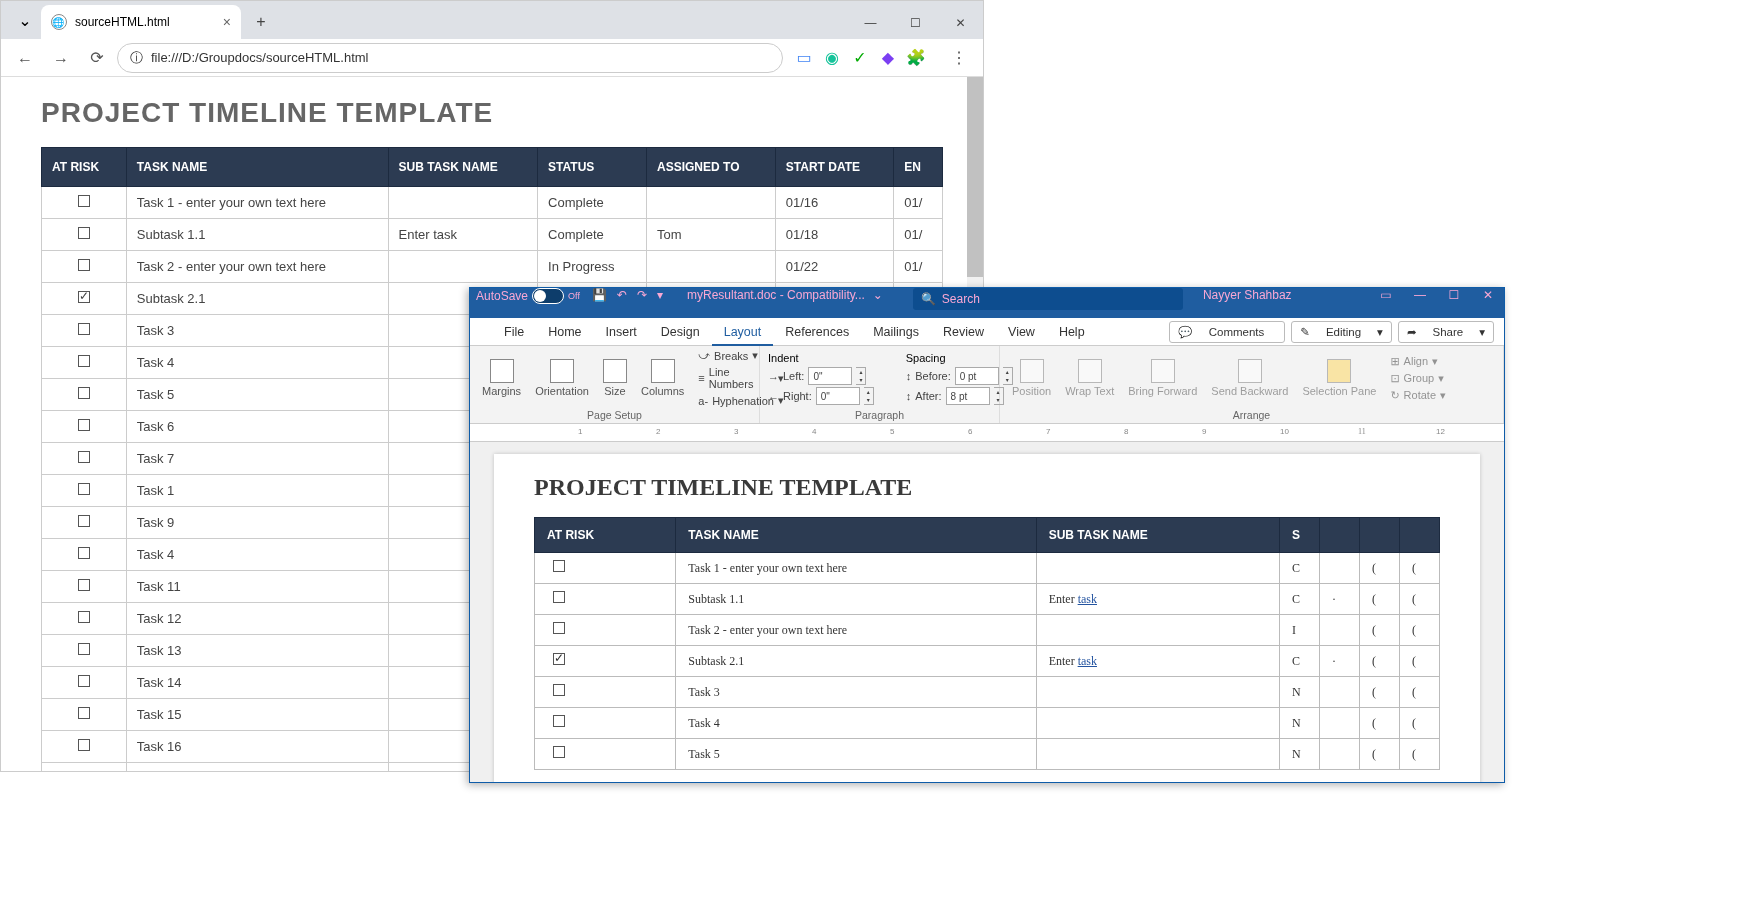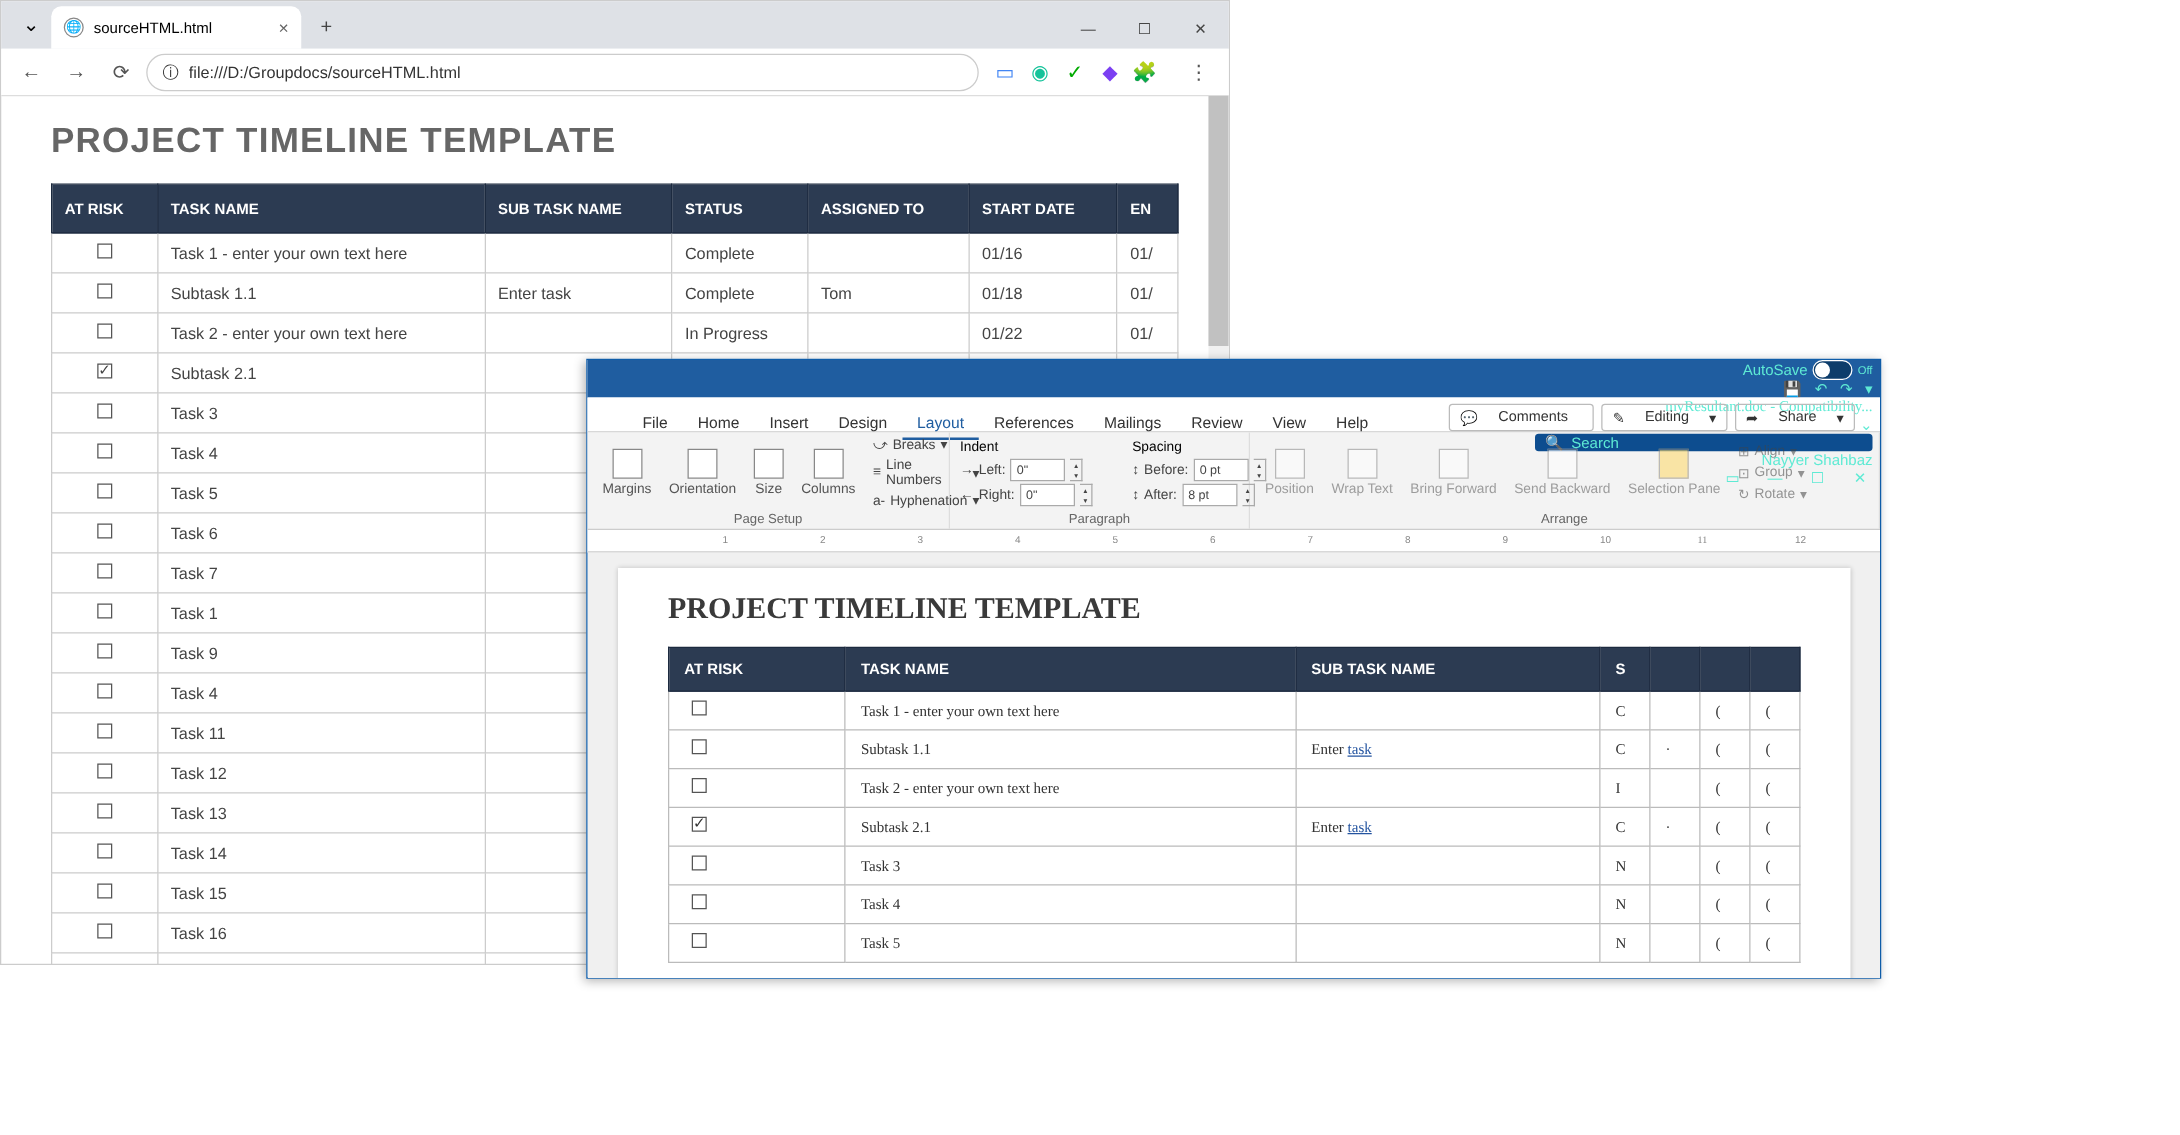--- a/index.html
+++ b/index.html
@@ -26,32 +26,32 @@
 .proj-table th { background: #2c3b52; color: #fff; padding: 12px 10px; text-align: left; font-weight: 600; font-size:12px; border:1px solid #1c2a3f;}
 .proj-table td { border: 1px solid #ccc; padding: 8px 10px; color: #444; }
 .proj-table td.check { text-align: center; }
 .checkbox { width:12px; height:12px; border:1.5px solid #555; display:inline-block; position:relative;}
 .checkbox.checked::after { content:'✓'; position:absolute; top:-3px; left:0px; font-size:12px; }
 .chrome-scrollbar { position:absolute; right:0; top:0; width:16px; height:100%; background:#f1f1f1;}
 .chrome-scrollbar .thumb { position:absolute; width:100%; background:#c1c1c1; top:0; height:200px;}
 
 
 .word-window { position: absolute; top: 287px; left: 469px; width: 1036px; height: 496px; background: #fff; border: 1px solid #0f5ca8; box-shadow: -2px 2px 8px rgba(0,0,0,0.3); }
-.word-titlebar { height: 30px; background: #1f5da0; color: #5eead4; display: flex; align-items: flex-end; font-size: 12px; padding: 0 6px; flex-direction: column; }
+.word-titlebar { height: 30px; background: #1f5da0; color: #f9a8d4; display: flex; align-items: flex-start; font-size: 12px; padding: 0 6px; }
 .word-titlebar .autosave { display:flex; align-items:center; gap:4px;}
 .toggle { width: 32px; height: 16px; background: #0d3d6b; border-radius: 8px; border:1px solid #fff; position:relative;}
 .toggle::after { content:''; width:12px; height:12px; background:#fff; border-radius:50%; position:absolute; left:1px; top:1px;}
 .word-titlebar .q-icons { display:flex; gap:10px; margin-left:12px;}
-.word-titlebar .doc-title { margin-left: 34px; font-family: Liberation Serif, serif; }
+.word-titlebar .doc-title { margin-left: 24px; }
 .word-titlebar .dropdown-v { margin-left:8px;}
 .word-search { background:#0d4d8f; width:270px; height:22px; border-radius:3px; margin-left:30px; display:flex; align-items:center; padding:0 8px; gap:6px;}
 .word-titlebar .user { margin-left:20px;}
 .word-titlebar .win-controls { margin-left:auto; display:flex; gap:14px;}
 .word-titlebar .win-controls span { width:20px; text-align:center;}
-.word-menu { height: 28px; background: #fff; border-bottom:1px solid #ccc; display:flex; align-items:flex-end; padding:0 20px; font-size:12.5px; color:#333;}
+.word-menu { height: 28px; background: #fff; border-bottom:1px solid #ccc; display:flex; align-items:center; padding:0 10px; font-size:12.5px; color:#333;}
 .word-menu span { padding:0 12px; cursor:pointer;}
 .word-menu span.active { color:#1f5da0; border-bottom:2px solid #1f5da0; padding-bottom:5px;}
 .word-menu .right-btns { margin-left:auto; display:flex; gap:6px;}
 .outline-btn { border:1px solid #bbb; border-radius:3px; padding:3px 8px; font-size:11.5px; display:flex; align-items:center; gap:4px; color:#333;}
 .word-ribbon { height: 78px; background: #f3f3f3; border-bottom:1px solid #ccc; display:flex; font-size:11px;}
 .ribbon-group { border-right:1px solid #ddd; padding:4px 8px; display:flex; flex-direction:column; position:relative;}
 .ribbon-group .label { position:absolute; bottom:2px; left:0; right:0; text-align:center; color:#666; font-size:10.5px;margin-top:26px;}
 .ribbon-row { display:flex; gap:6px; align-items:center;}
 .ribbon-big { display:flex; flex-direction:column; align-items:center; gap:2px; padding:2px 4px; color:#555;}
 .ribbon-big .icn { width:24px; height:24px; border:1px solid #888; background:#fff;}

